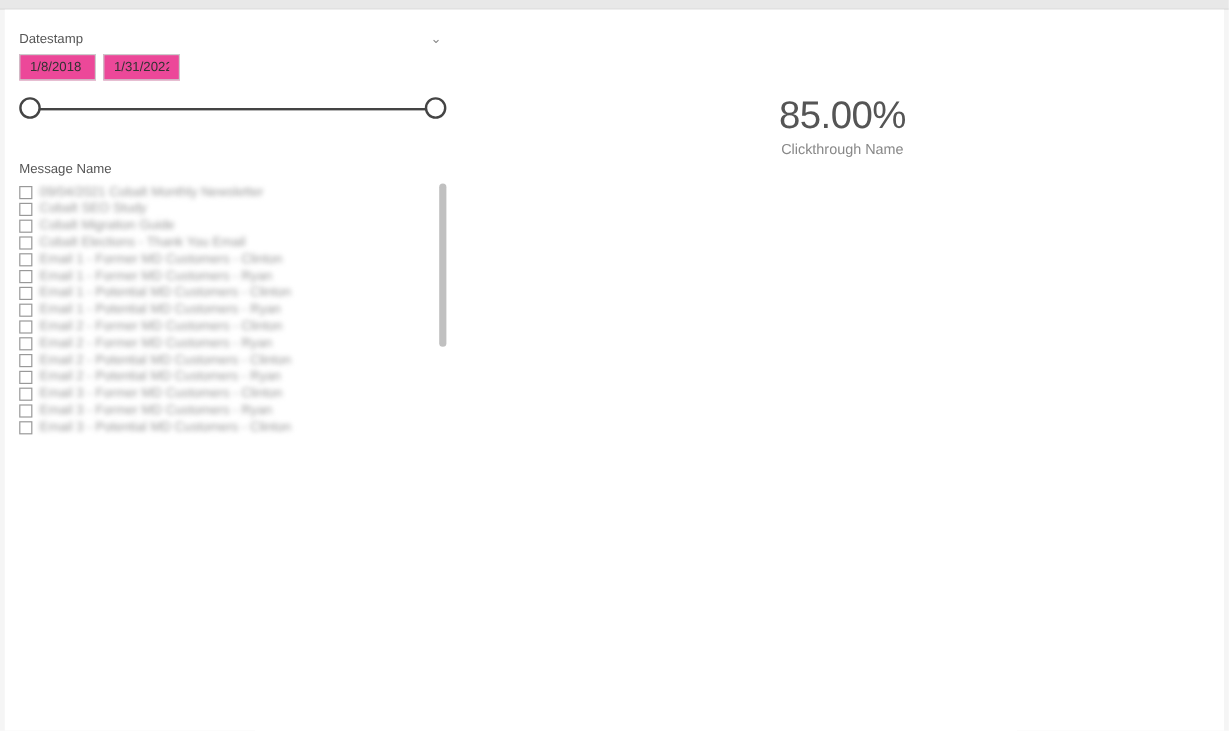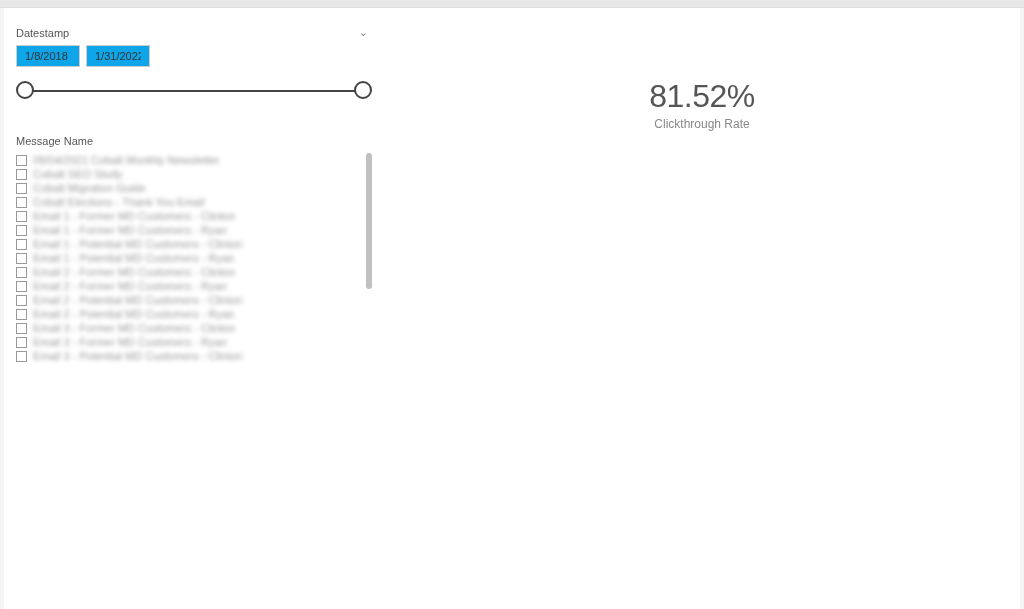--- a/index.html
+++ b/index.html
@@ -55,21 +55,21 @@
       gap: 6px;
       margin-bottom: 14px;
     }
     .date-input {
       border: 1px solid #ccc;
       padding: 3px 8px;
       font-size: 11px;
       color: #333;
       width: 64px;
       height: 22px;
-      background: #0ea5e9;
+      background: #ec4899;
     }
     .slider-container {
       position: relative;
       height: 24px;
       padding: 0 9px;
       margin-bottom: 30px;
     }
     .slider-track {
       position: absolute;
       top: 9px;
@@ -240,17 +240,17 @@
             <span class="message-text">Email 3 - Potential MD Customers - Clinton</span>
           </li>
         </ul>
       <div class="scrollbar"></div>
     </div>
 
   </div>
 
   <div class="right-panel">
     <div class="kpi-container">
-      <div class="kpi-value">81.52%</div>
-      <div class="kpi-label">Clickthrough Rate</div>
+      <div class="kpi-value">85.00%</div>
+      <div class="kpi-label">Clickthrough Name</div>
     </div>
   </div>
 </div>
 
 </body></html>

